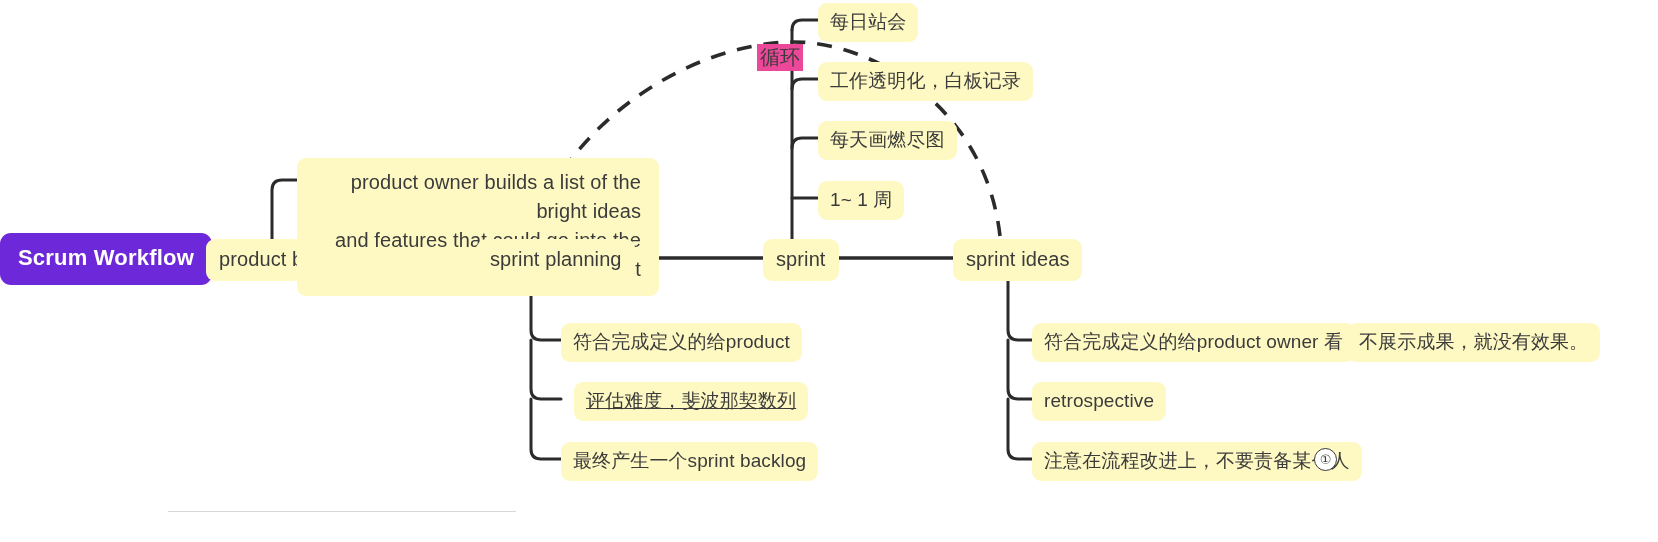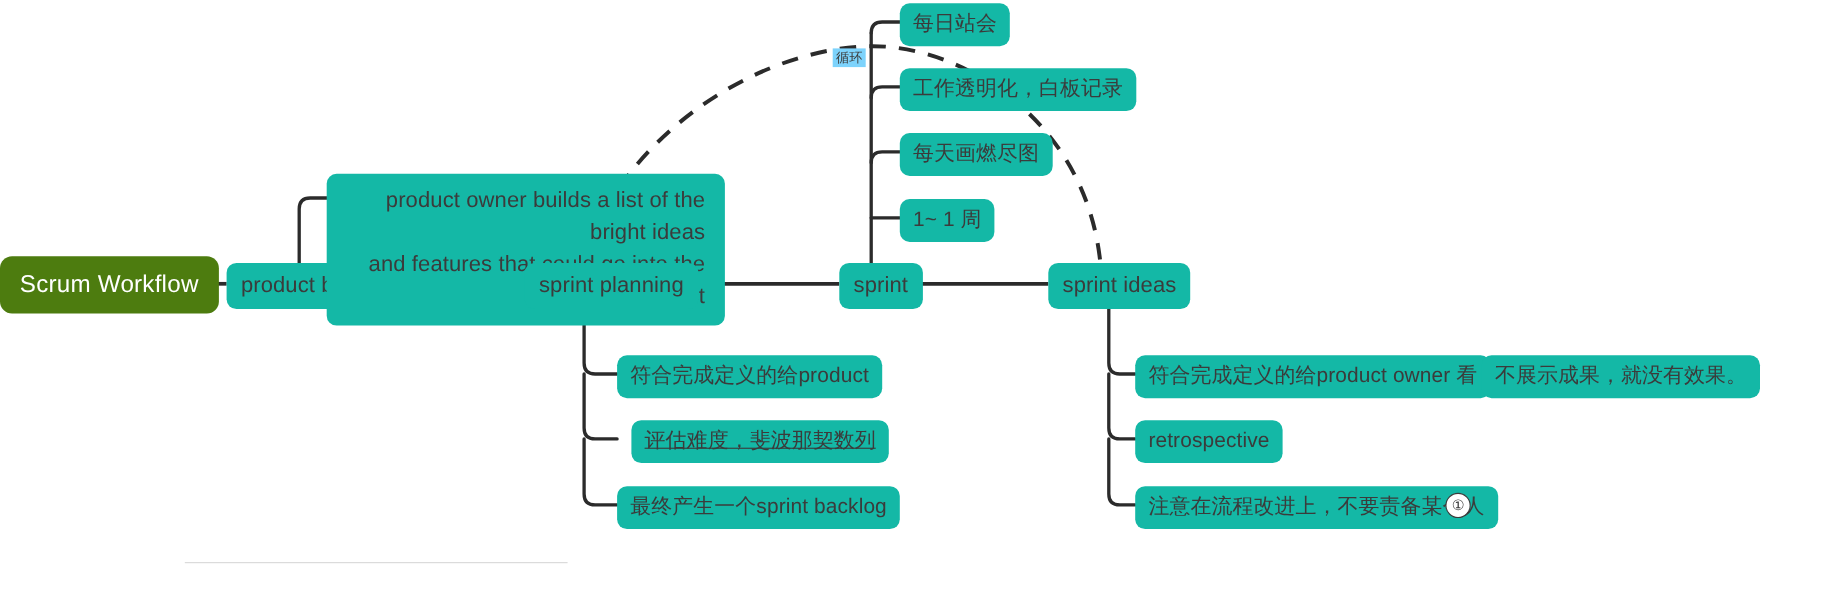--- a/index.html
+++ b/index.html
@@ -32,31 +32,31 @@
   }
   
   .node {
     position: absolute;
     z-index: 2;
     box-sizing: border-box;
     display: flex;
     align-items: center;
     white-space: nowrap;
     border-radius: 9px;
-    background: #14b8a6;
+    background: #fef9c3;
     color: #3b3b3b;
     font-size: 20px;
     line-height: 1;
     padding: 9px 12px 11px 12px;
     letter-spacing: 0.1px;
   }
   .node.root {
-    background: #4d7c0f;
+    background: #6d28d9;
     color: #ffffff;
-    font-weight: normal;
+    font-weight: bold;
     font-size: 22px;
     border-radius: 11px;
     padding: 14px 18px 16px 18px;
     letter-spacing: 0.2px;
   }
   .node.level1 {
     font-size: 20px;
     padding: 10px 13px 12px 13px;
   }
   .node.leaf {
@@ -86,23 +86,23 @@
   }
   .cut-rule {
     position: absolute;
     z-index: 1;
     height: 1px;
     background: #d8d8d8;
   }
   .loop-label {
     position: absolute;
     z-index: 3;
-    font-size: 12px;
+    font-size: 20px;
     color: #3b3b3b;
-    background: #7dd3fc;
+    background: #ec4899;
     padding: 0 3px;
     white-space: nowrap;
   }
 </style>
 </head>
 <body>
 
 <div id="canvas">
 
   <svg id="links" viewBox="0 0 1658 542" width="1658" height="542" xmlns="http://www.w3.org/2000/svg">

